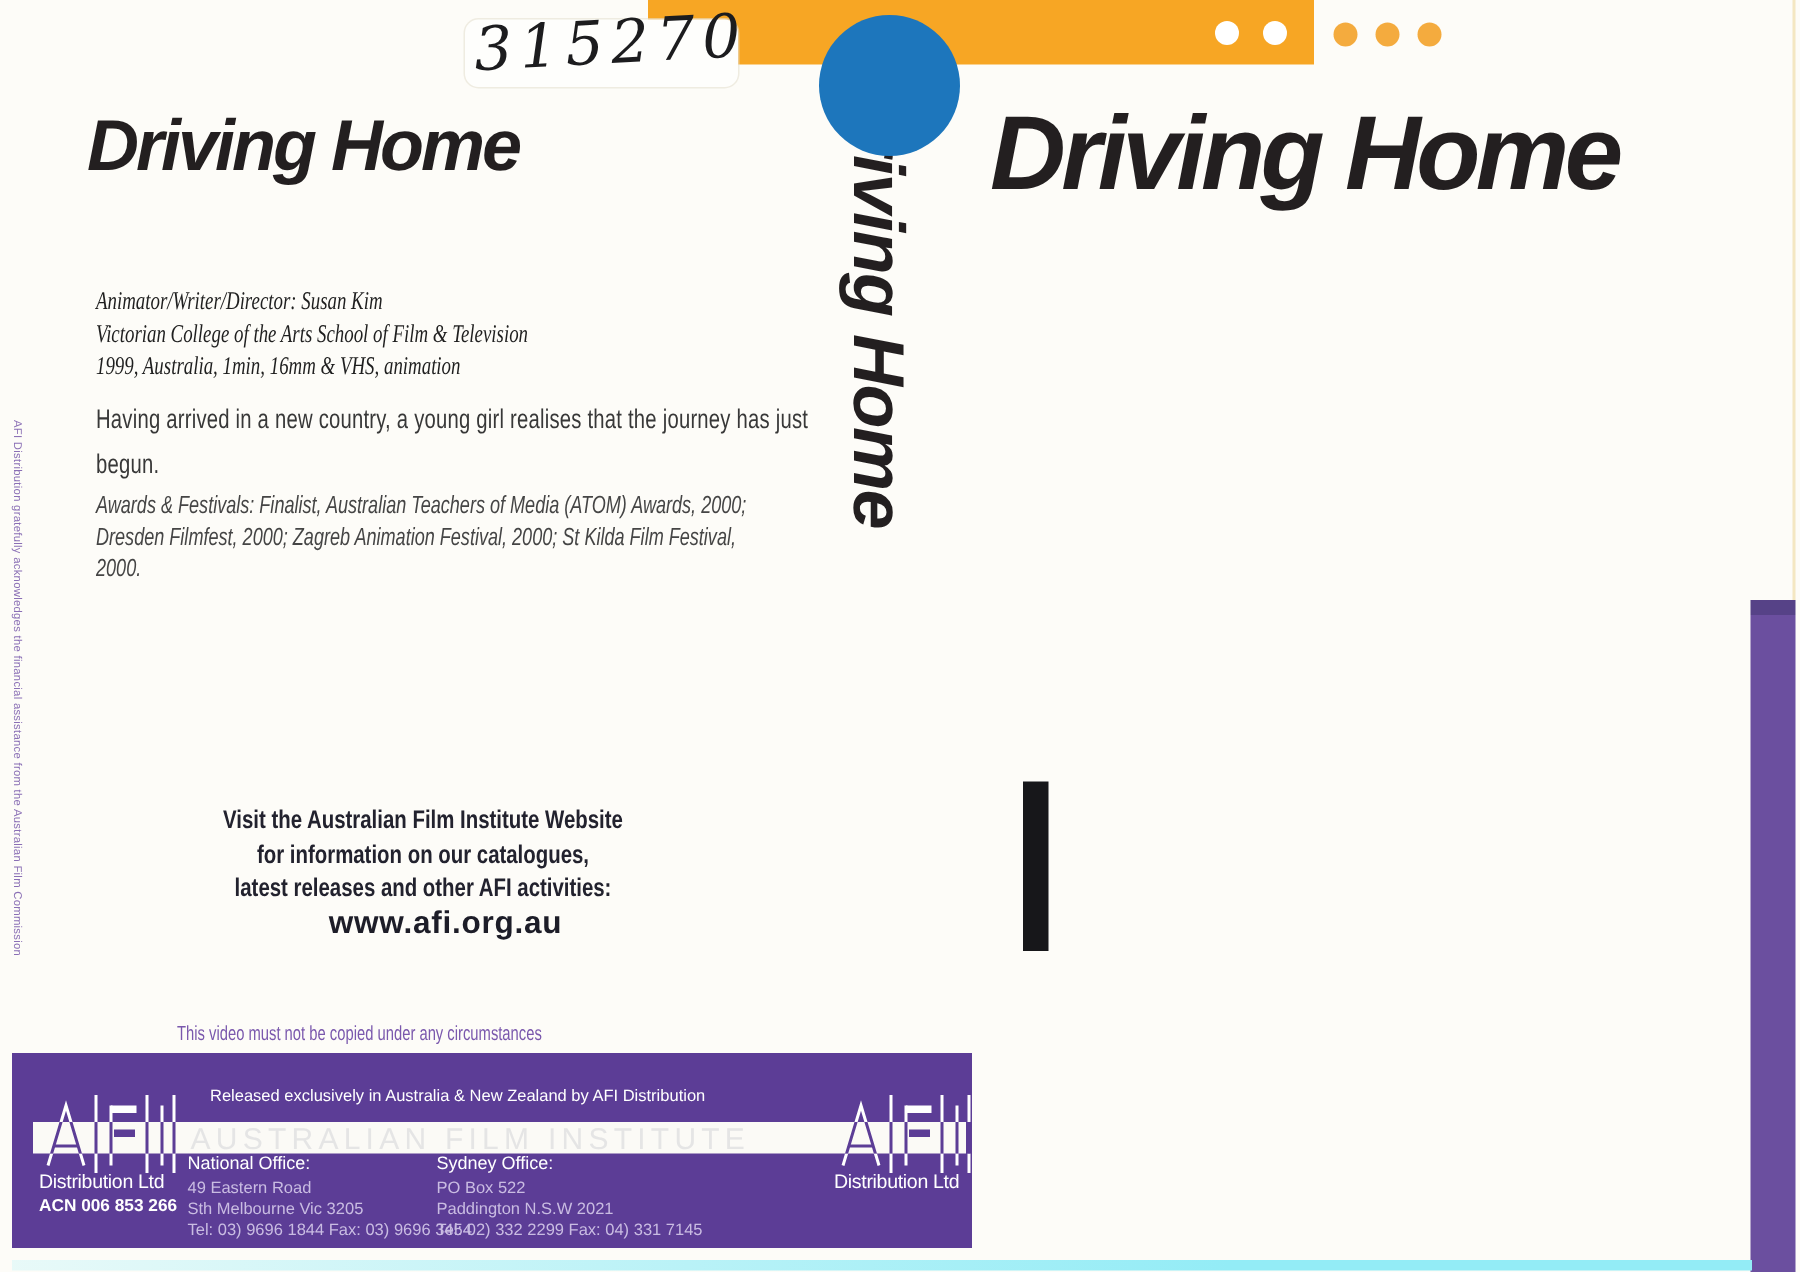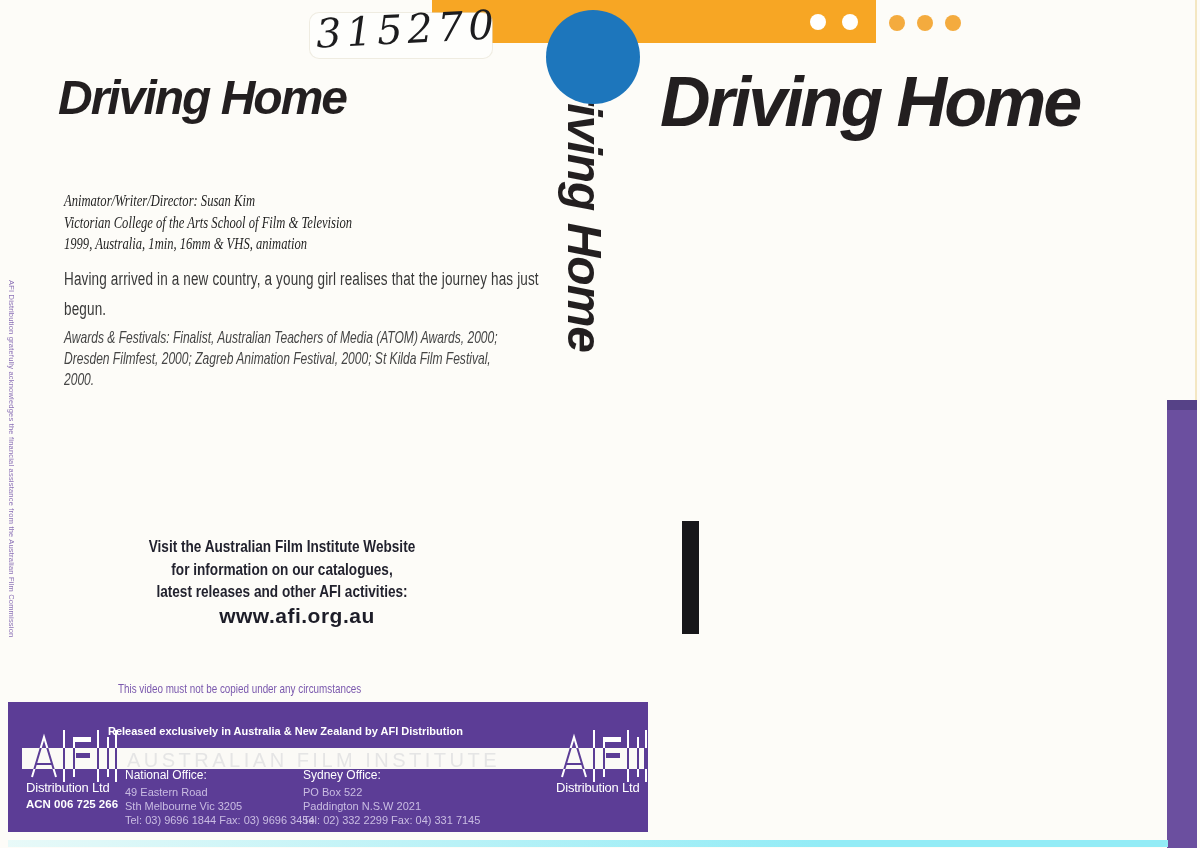--- a/index.html
+++ b/index.html
@@ -33,31 +33,31 @@
   .side-note { position:absolute; left:16px; top:280px; font-size:7.5px; color:#8a6fb5; transform:rotate(90deg); transform-origin:0 0; white-space:nowrap; letter-spacing:.2px; }
 
   
   .black-bar { position:absolute; left:682px; top:521px; width:17px; height:113px; background:#17171a; }
   .right-purple-bar { position:absolute; left:1167px; top:400px; width:30px; height:448px; background:linear-gradient(180deg,#564287 0 10px,#6b4f9f 10px); }
   .cyan-strip { position:absolute; left:8px; top:840px; width:1160px; height:7px; background:linear-gradient(90deg,rgba(170,242,249,.25),#93ecf6 70%); }
   .edge-line { position:absolute; left:1195px; top:0; width:2px; height:400px; background:rgba(236,214,150,.55); }
 
   
   .footer { position:absolute; left:8px; top:702px; width:640px; height:130px; background:#5c3d96; }
-  .released-line { position:absolute; left:100px; top:23px; font-weight:bold; font-size:11px; color:#fff; white-space:nowrap; }
+  .released-line { position:absolute; left:132px; top:23px; font-weight:normal; font-size:11px; color:#fff; white-space:nowrap; }
   .band { position:absolute; left:14px; top:46px; width:622px; height:21px; background:#fbfaf6; }
   .band-title { position:absolute; left:119px; top:47px; font-size:20px; letter-spacing:3.5px; color:#e5e5e5; white-space:nowrap; }
   .afi-logo { position:absolute; width:96px; height:68px; top:22px; }
   .afi-logo.left { left:16px; } .afi-logo.right { left:546px; }
   .dist-label { position:absolute; font-weight:normal; font-size:13px; color:#fff; white-space:nowrap; letter-spacing:-.2px; }
   .dist-label.l { left:18px; top:78px; } .dist-label.r { left:548px; top:78px; }
   .acn { position:absolute; left:18px; top:96px; font-weight:bold; font-size:11.5px; color:#fff; white-space:nowrap; }
   .offices { position:absolute; top:66px; font-size:11px; line-height:14px; color:#c9bce2; white-space:nowrap; }
   .offices .office-label { font-weight:normal; font-size:12px; color:#fff; margin-bottom:3px; }
-  .offices.national { left:117px; } .offices.sydney { left:295px; }
+  .offices.national { left:117px; } .offices.sydney { left:283px; }
 </style>
 </head>
 <body>
 
 <div class="sheet">
 
   <div class="orange-bar"></div>
   <div class="dot white" style="left:810px; top:14px;"></div>
   <div class="dot white" style="left:842px; top:14px;"></div>
   <div class="dot orange" style="left:889px; top:15px;"></div>
@@ -166,21 +166,21 @@
         <path d="M50 13 V53"></path>
           <path d="M50 15.5 H67" stroke-width="5"></path>
           <path d="M52 31.5 H66" stroke-width="5"></path>
         <path d="M74 6 V58"></path>
         <path d="M84 13 V53"></path>
         <path d="M92 6 V58"></path>
       </g>
     </svg>
 
     <div class="dist-label l">Distribution Ltd</div>
-    <div class="acn">ACN 006 725 266</div>
+    <div class="acn">ACN 006 853 266</div>
     <div class="dist-label r">Distribution Ltd</div>
 
     <div class="offices national">
       <div class="office-label">National Office:</div>
       <span>49 Eastern Road</span>
       <span>Sth Melbourne Vic 3205</span>
       <span>Tel: 03) 9696 1844 Fax: 03) 9696 3454</span>
     </div>
     <div class="offices sydney">
       <div class="office-label">Sydney Office:</div>

